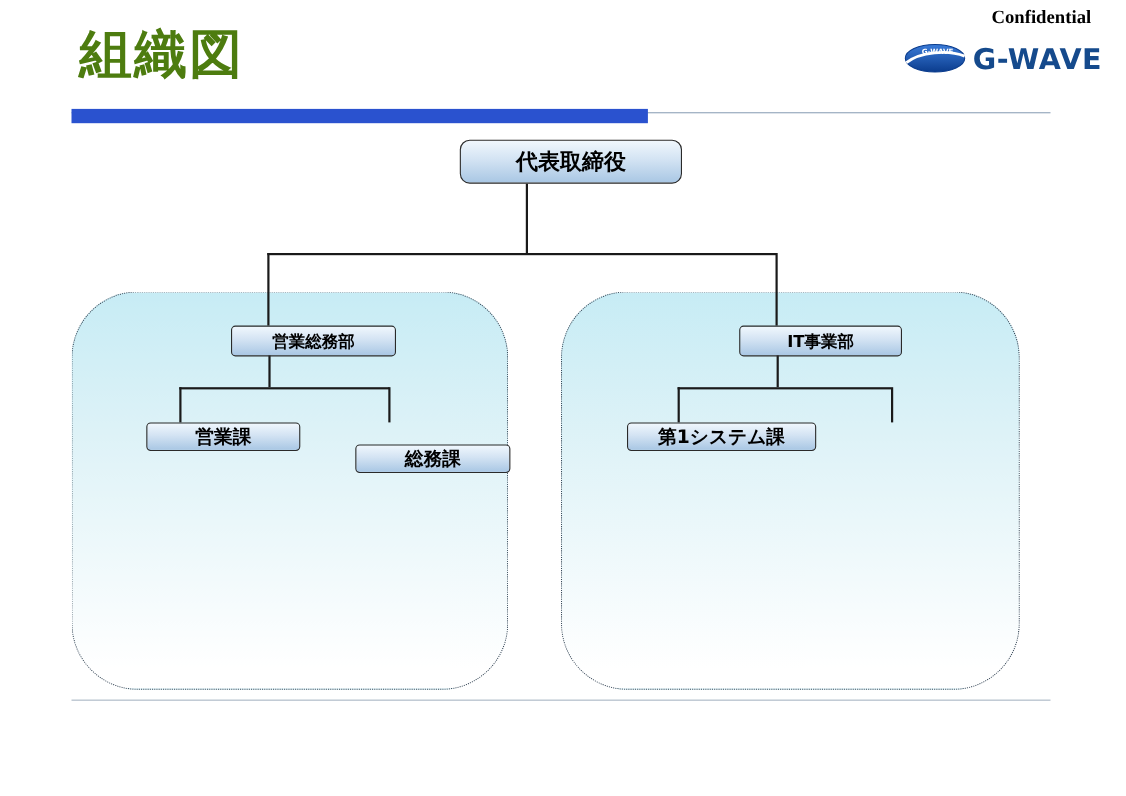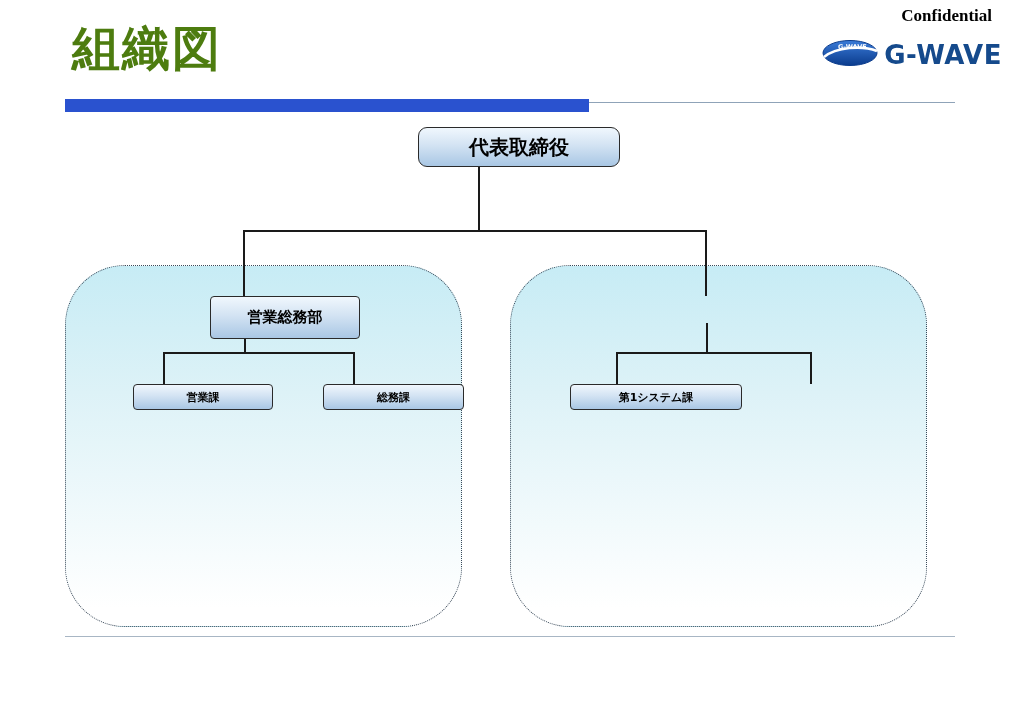--- a/index.html
+++ b/index.html
@@ -87,27 +87,27 @@
     justify-content: center;
     font-weight: bold;
     color: #000000;
     margin-left: 40px;
   }
   .node-root {
     left: 378px; top: 127px; width: 202px; height: 40px;
     border-radius: 9px;
     font-size: 20px;
   }
-  .node-dept { height: 43px; border-radius: 4px; font-size: 15px; }
-  .node-sect { height: 26px; border-radius: 4px; font-size: 11px; }
+  .node-dept { height: 28px; border-radius: 4px; font-size: 15px; }
+  .node-sect { height: 26px; border-radius: 4px; font-size: 17px; }
 
   .dept-sales { left: 170px; top: 296px; width: 150px; }
   .dept-it    { left: 632px; top: 296px; width: 148px; }
   .sect-eigyo  { left: 93px;  top: 384px; width: 140px; }
-  .sect-soumu  { left: 283px; top: 384px; width: 141px; }
+  .sect-soumu  { left: 283px; top: 404px; width: 141px; }
   .sect-sys1   { left: 530px; top: 384px; width: 172px; }
   .sect-sys2   { left: 724px; top: 384px; width: 172px; }
 
   
   .footer-line {
     position: absolute;
     left: 65px;
     top: 636px;
     width: 890px;
     height: 1px;
@@ -167,20 +167,21 @@
   <div class="line" style="left:353px; top:352px; width:1.5px; height:32px;"></div>
 
   <div class="line" style="left:706px; top:323px; width:1.5px; height:29px;"></div>
   <div class="line" style="left:616px; top:352px; width:194px; height:1.5px;"></div>
   <div class="line" style="left:616px; top:352px; width:1.5px; height:32px;"></div>
   <div class="line" style="left:810px; top:352px; width:1.5px; height:32px;"></div>
 
   <div class="node node-root">代表取締役</div>
 
   <div class="node node-dept dept-sales">営業総務部</div>
+  <div class="node node-dept dept-it">IT事業部</div>
 
   <div class="node node-sect sect-eigyo">営業課</div>
   <div class="node node-sect sect-soumu">総務課</div>
   <div class="node node-sect sect-sys1">第1システム課</div>
 
   <div class="footer-line"></div>
 
 </div>
 
 </body></html>

